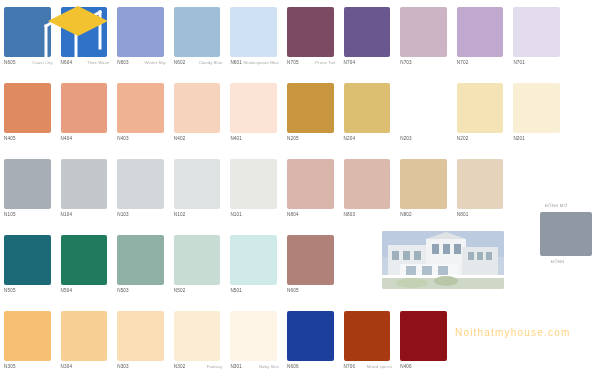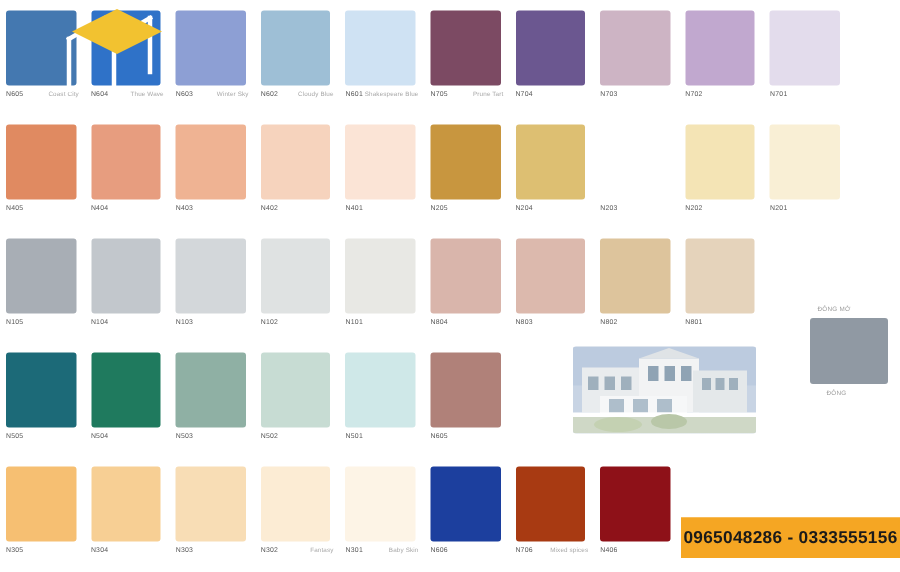--- a/index.html
+++ b/index.html
@@ -506,17 +506,15 @@
       <rect x="0" y="47" width="122" height="11" fill="#cfd8c6"></rect>
       <ellipse cx="64" cy="50" rx="12" ry="5" fill="#b9c7a8"></ellipse>
       <ellipse cx="30" cy="52" rx="16" ry="5" fill="#c4d1b2"></ellipse>
     </svg>
   </div>
 
   <div class="gray-label-top">ĐÔNG MỞ</div>
   <div class="gray-block"></div>
   <div class="gray-label-bottom">ĐÔNG</div>
 
-  <div class="phone-banner">
-    <span>0965048286 - 0333555156</span>
-  </div>
+  <div class="watermark">Noithatmyhouse.com</div>
 
 </div>
 
 </body></html>

